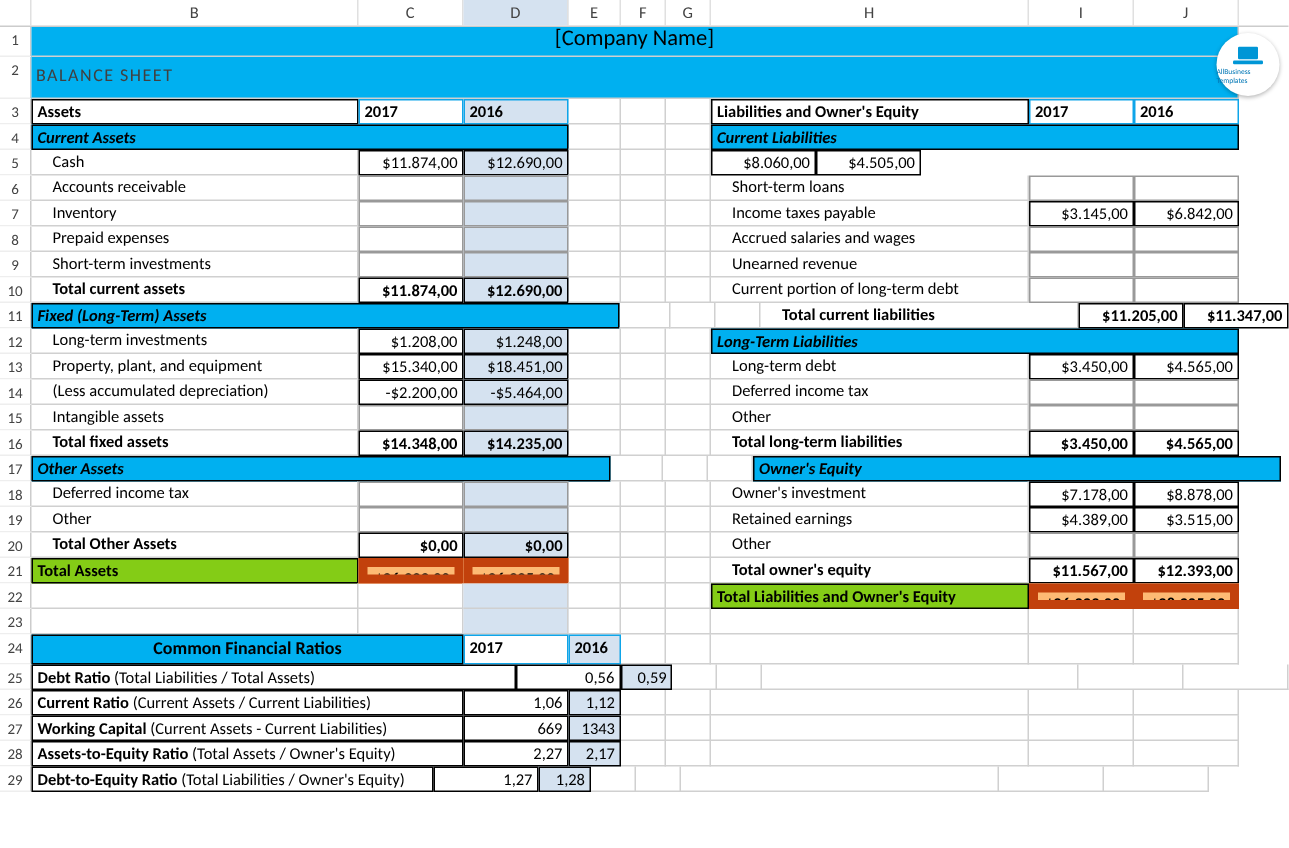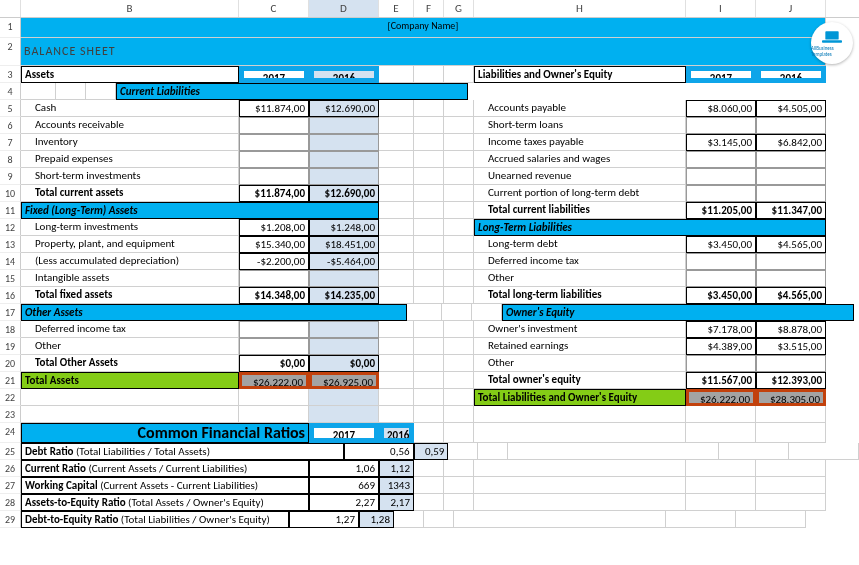--- a/index.html
+++ b/index.html
@@ -3,32 +3,32 @@
 <meta charset="utf-8">
 <style>
 *{box-sizing:border-box;margin:0;padding:0}
 body{font-family:Calibri,Arial,sans-serif;font-size:11px;background:#fff;width:859px}
 .sheet{position:relative}
 .colhdr{display:flex;height:18px;background:#fff;border-bottom:1px solid #ccc}
 .colhdr div{text-align:center;font-size:11px;color:#444;border-right:1px solid #e0e0e0;line-height:18px}
 .rownum{width:21px;text-align:center;font-size:10px;color:#444;border-right:1px solid #ccc;border-bottom:1px solid #eee;background:#fff;flex-shrink:0;line-height:17px}
 .row{display:flex;height:17px}
 .cell{border-right:1px solid #d0d0d0;border-bottom:1px solid #d0d0d0;padding:0 3px;line-height:16px;overflow:hidden;white-space:nowrap}
-.title1{background:#00B0F0;color:#000;font-size:10px;text-align:center;font-weight:400}
+.title1{background:#00B0F0;color:#000;font-size:15px;text-align:center;font-weight:400}
 .title2{background:#00B0F0;color:#404040;font-size:12px;text-align:left;font-weight:400;letter-spacing:1px}
 .hdr{font-weight:700;border:1px solid #000}
-.yr{text-align:center;font-weight:700;border:5px solid #0ea5e9}
+.yr{text-align:left;font-weight:700;border:1px solid #0ea5e9}
 .section{background:#00B0F0;font-style:italic;font-weight:700;border:1px solid #000}
 .label{padding-left:14px}
 .val{text-align:right;border:1px solid #999}
 .valbox{text-align:right;border:1px solid #000}
 .bold{font-weight:700}
 .orange{background:#84cc16;font-weight:700;border:1px solid #000}
-.orangeval{background:#a3a3a3;font-weight:400;text-align:right;border:3px solid #c2410c}
-.ratioshdr{background:#00B0F0;font-weight:700;text-align:right;border:1px solid #000;font-size:16px}
+.orangeval{background:#fdba74;font-weight:700;text-align:right;border:6px solid #c2410c}
+.ratioshdr{background:#00B0F0;font-weight:700;text-align:center;border:1px solid #000;font-size:12px}
 .sel{background:#d5e2f0}
 .logo{position:absolute;right:6px;top:22px;width:42px;height:42px;background:#fff;border-radius:50%;box-shadow:0 1px 3px rgba(0,0,0,0.3);display:flex;flex-direction:column;align-items:center;justify-content:center}
 .logo svg{width:20px;height:14px}
 .logo span{font-size:5px;color:#0077b6;margin-top:1px}
 .cA{width:21px}.cB{width:218px}.cC{width:70px}.cD{width:70px}.cE{width:35px}.cF{width:30px}.cG{width:30px}.cH{width:212px}.cI{width:70px}.cJ{width:70px}
 .ratio-label .b{font-weight:700}
 </style>
 </head>
 <body>
 
@@ -73,35 +73,35 @@
 <div class="cell cE"></div>
       <div class="cell cF"></div>
       <div class="cell cG"></div>
 <div class="cell hdr cH">Liabilities and Owner's Equity</div>
 <div class="cell yr cI">2017</div>
 <div class="cell yr cJ">2016</div>
 </div>
 
 <div class="row">
 <div class="rownum">4</div>
+<div class="cell section" style="width:358px">Current Assets</div>
 <div class="cell cE"></div>
       <div class="cell cF"></div>
       <div class="cell cG"></div>
 <div class="cell section" style="width:352px">Current Liabilities</div>
 </div>
 
 <div class="row">
 <div class="rownum">5</div>
 <div class="cell label cB">Cash</div>
 <div class="cell valbox cC">$11.874,00</div>
 <div class="cell valbox cD sel">$12.690,00</div>
 <div class="cell cE"></div>
       <div class="cell cF"></div>
       <div class="cell cG"></div>
-<div class="cell label cH">Accounts payable</div>
 <div class="cell valbox cI">$8.060,00</div>
 <div class="cell valbox cJ">$4.505,00</div>
 </div>
 
 <div class="row">
 <div class="rownum">6</div>
 <div class="cell label cB">Accounts receivable</div>
 <div class="cell val cC"></div>
       <div class="cell val cD sel"></div>
 <div class="cell cE"></div>
@@ -159,21 +159,21 @@
 <div class="cell cE"></div>
       <div class="cell cF"></div>
       <div class="cell cG"></div>
 <div class="cell label cH">Current portion of long-term debt</div>
 <div class="cell val cI"></div>
       <div class="cell val cJ"></div>
 </div>
 
 <div class="row">
 <div class="rownum">11</div>
-<div class="cell section" style="width:358px">Fixed (Long-Term) Assets</div>
+<div class="cell section" style="width:392px">Fixed (Long-Term) Assets</div>
 <div class="cell cE"></div>
       <div class="cell cF"></div>
       <div class="cell cG"></div>
 <div class="cell label cH bold">Total current liabilities</div>
 <div class="cell valbox cI bold">$11.205,00</div>
 <div class="cell valbox cJ bold">$11.347,00</div>
 </div>
 
 <div class="row">
 <div class="rownum">12</div>

